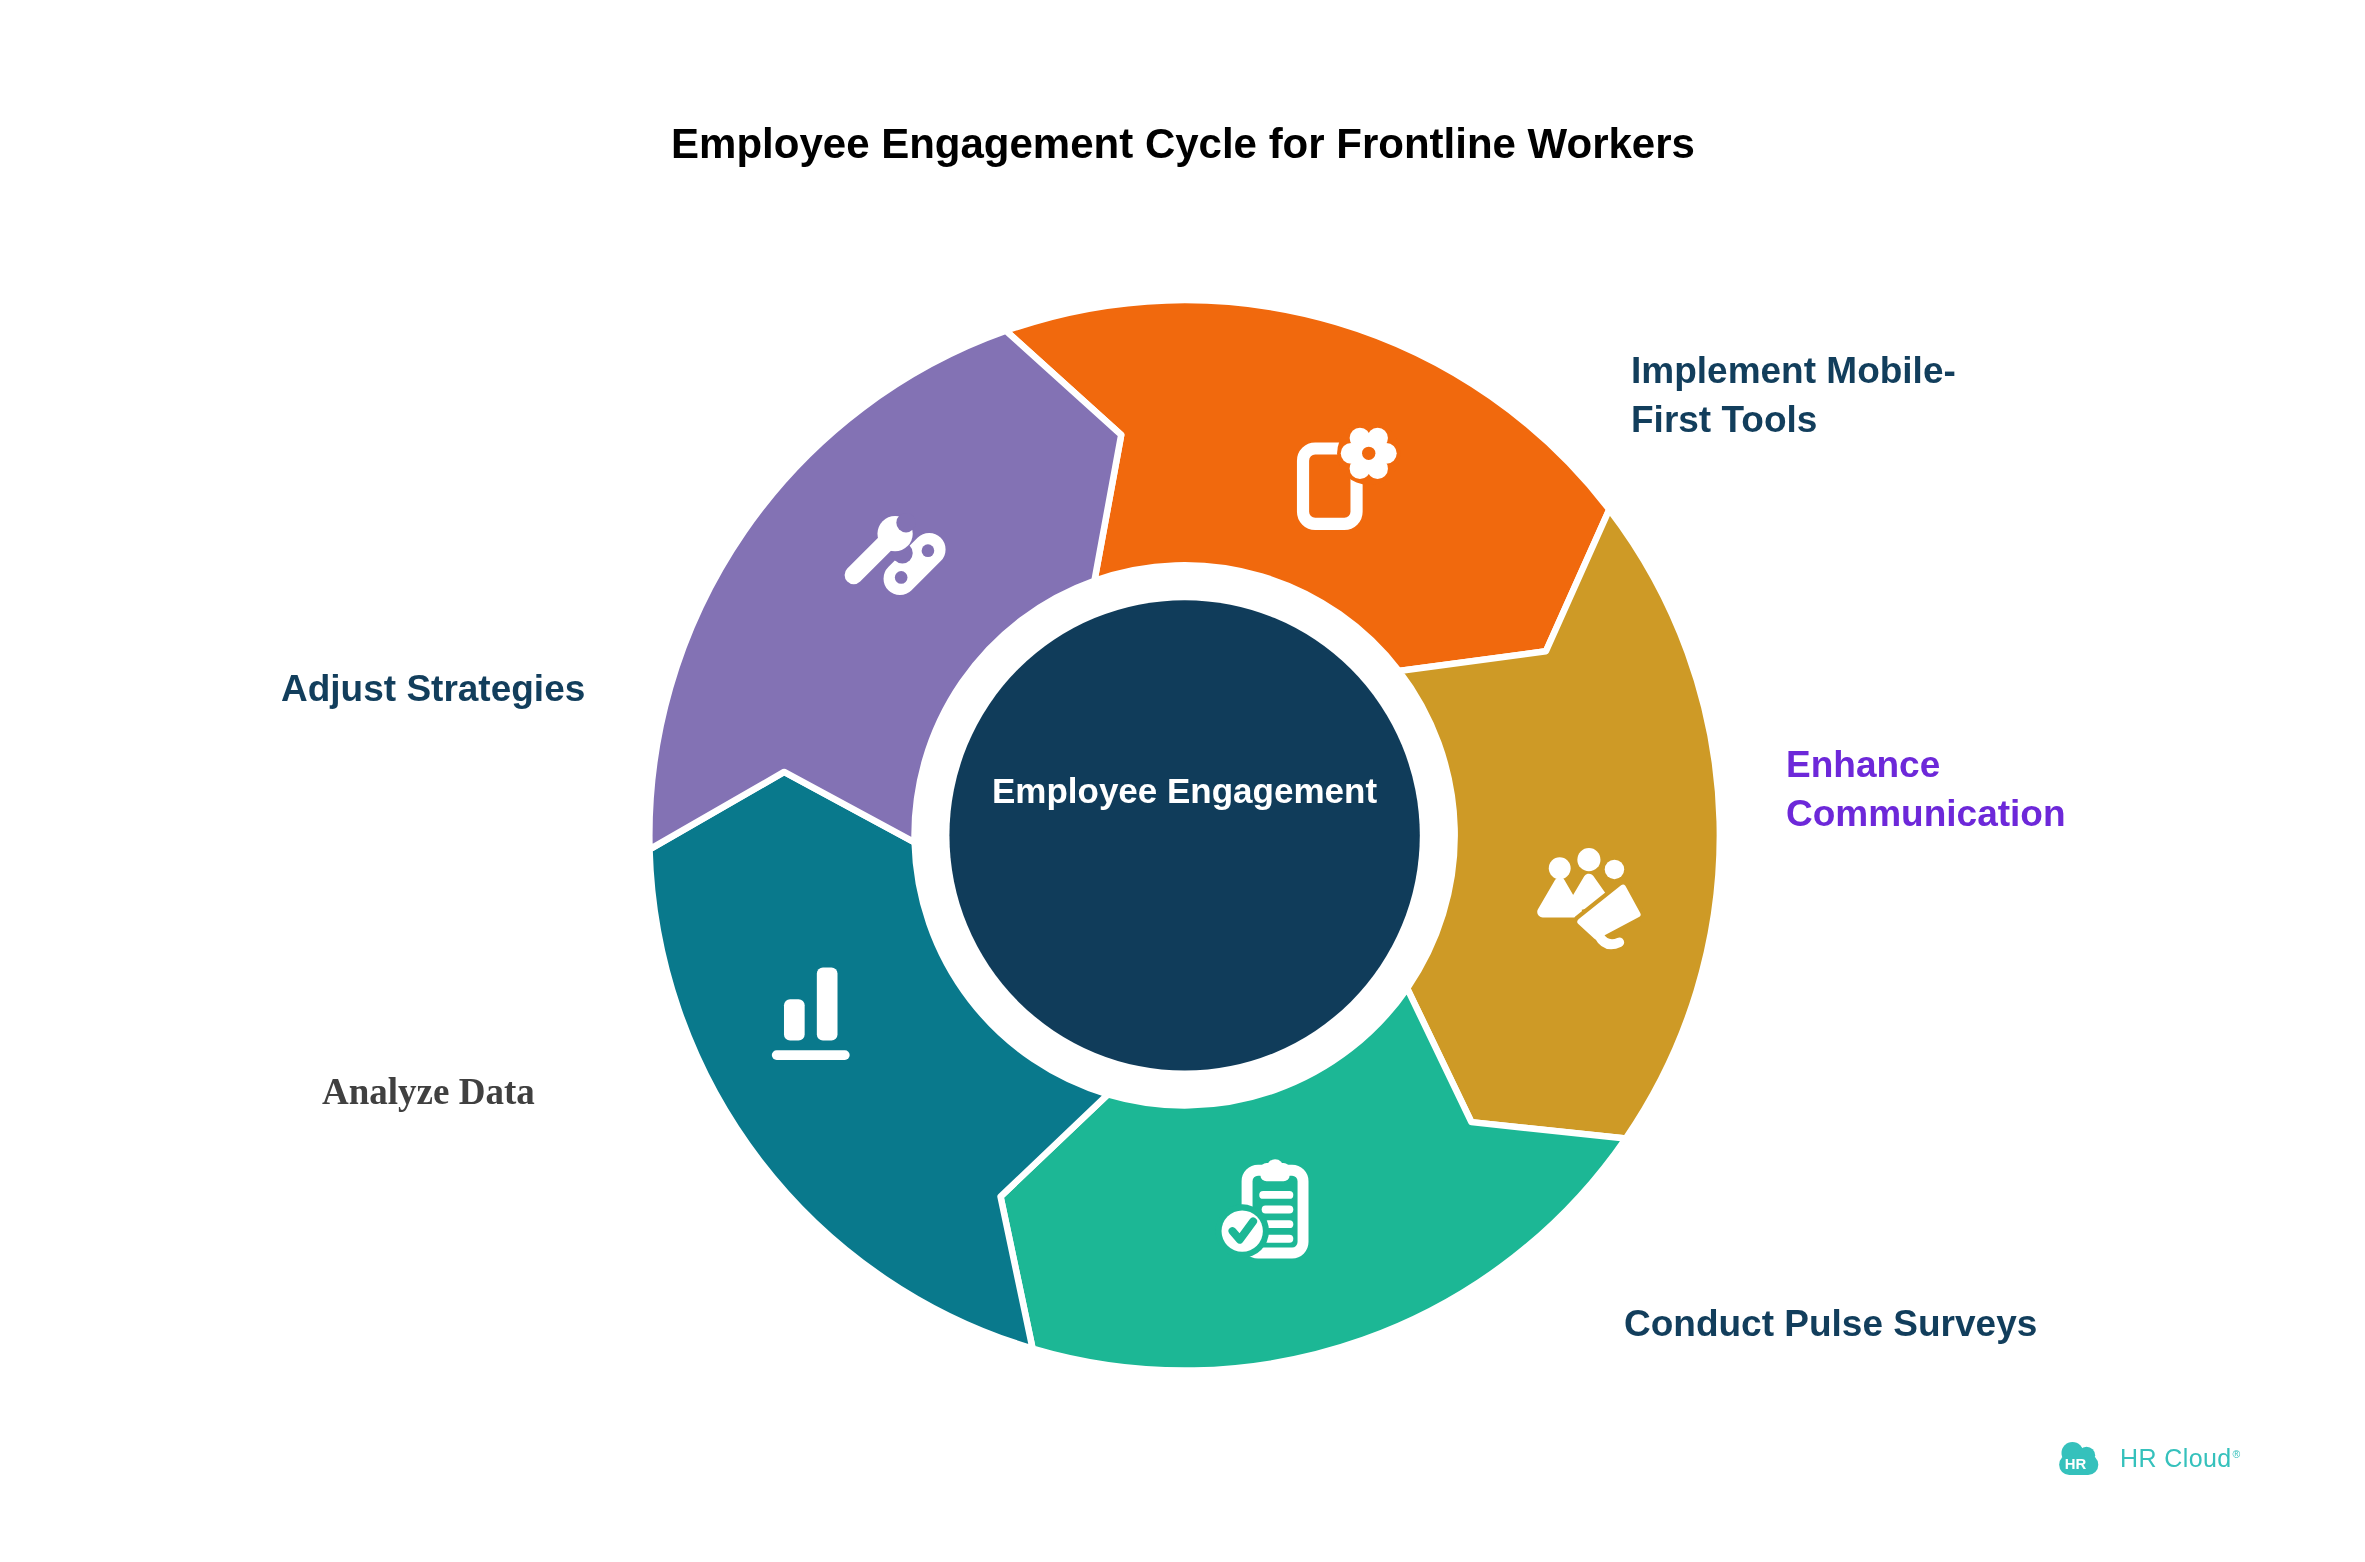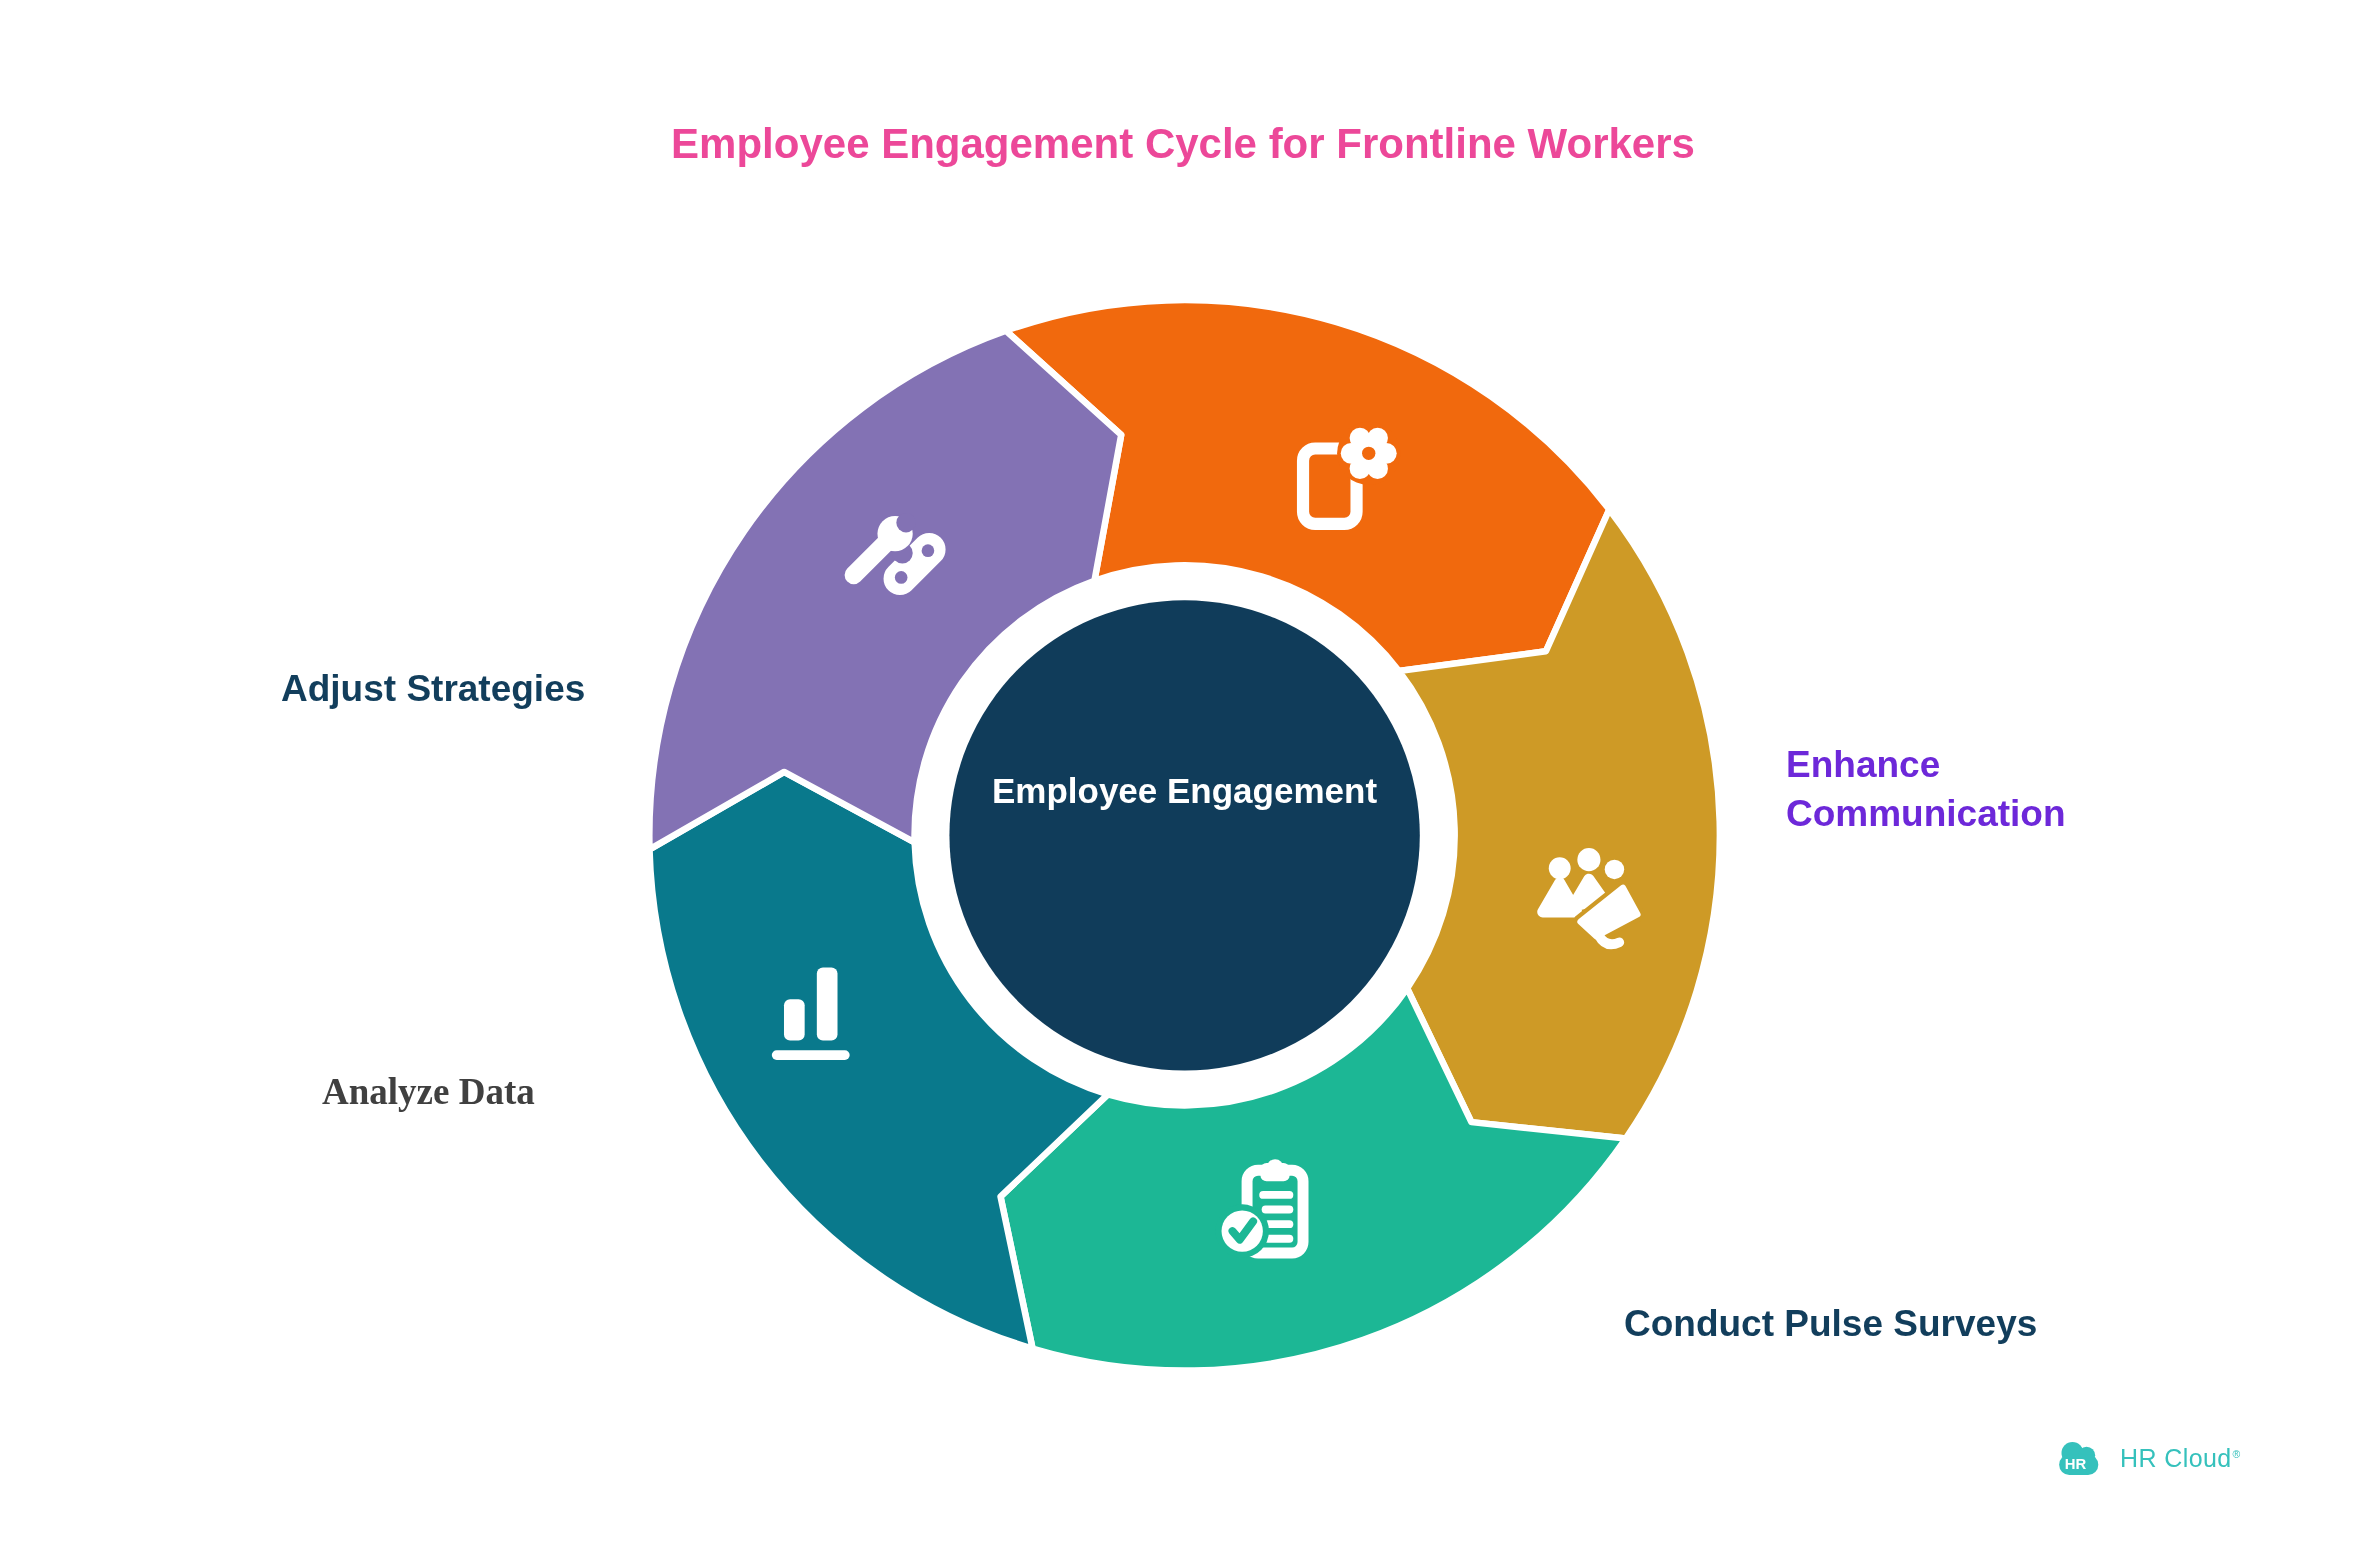--- a/index.html
+++ b/index.html
@@ -85,24 +85,26 @@
       <circle cx="79" cy="44" r="5.2" fill="#8372B4"></circle>
       <circle cx="58" cy="46" r="8.5" fill="#8372B4"></circle>
       <line x1="18" y1="64" x2="46" y2="36" stroke="#fff" stroke-width="15" stroke-linecap="round"></line>
       <circle cx="52" cy="30" r="14.5" fill="#fff"></circle>
       <circle cx="61" cy="21" r="8" fill="#8372B4"></circle>
     </g>
 
     <circle cx="1460" cy="1030" r="290" fill="#103C5A"></circle>
   </svg>
 
-  <div class="title" style="color: #ec4899;">Employee Engagement Cycle for Frontline Workers</div>
+  <div class="title" style="color: #000000;">Employee Engagement Cycle for Frontline Workers</div>
 
   <div class="center-label">Employee Engagement</div>
 
+  <div class="seg-label" id="lbl-implement" style="color: rgb(18, 62, 92);">Implement Mobile-
+First Tools</div>
   <div class="seg-label" id="lbl-enhance" style="color: #6d28d9;">Enhance
 Communication</div>
   <div class="seg-label" id="lbl-conduct" style="color: rgb(18, 62, 92);">Conduct Pulse Surveys</div>
   <div class="seg-label" id="lbl-analyze" style="color: #404040; font-family: Liberation Serif, serif;">Analyze Data</div>
   <div class="seg-label" id="lbl-adjust" style="color: rgb(18, 62, 92);">Adjust Strategies</div>
 
   <div class="logo">
     <svg width="47" height="39" viewBox="0 0 60 48">
       <circle cx="21" cy="17" r="14" fill="#35C1BC"></circle>
       <circle cx="39" cy="20" r="11" fill="#35C1BC"></circle>

